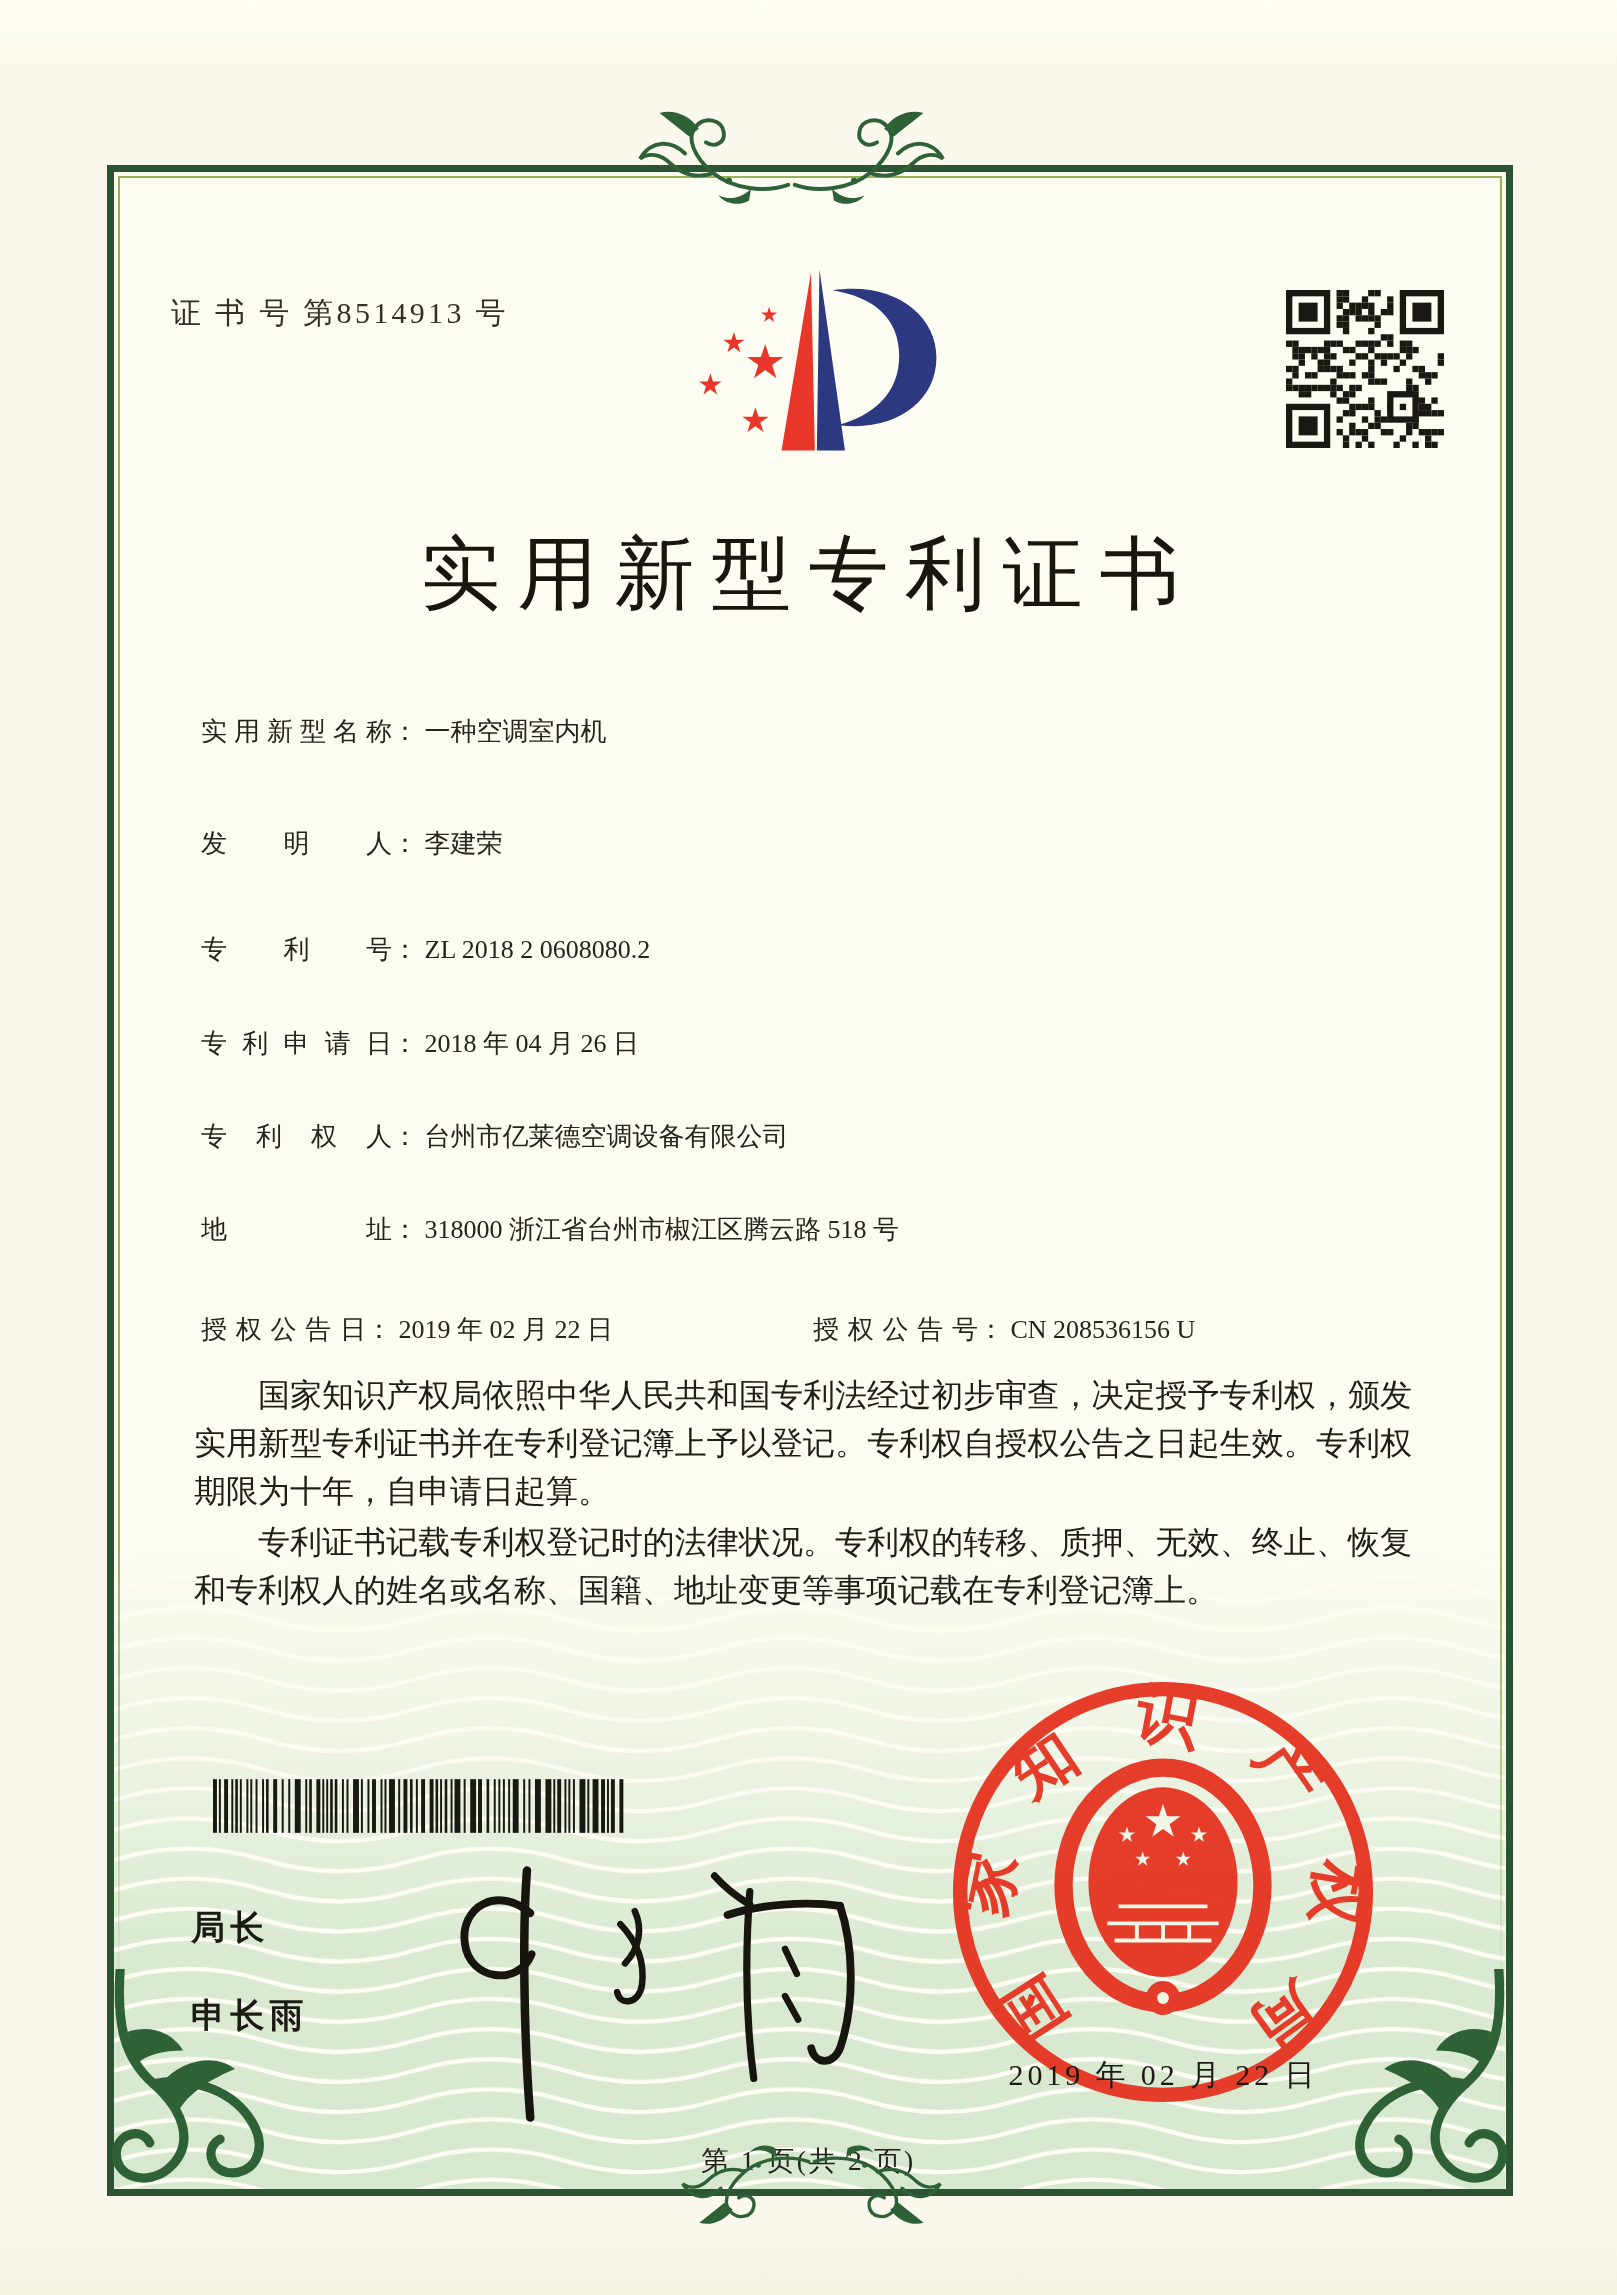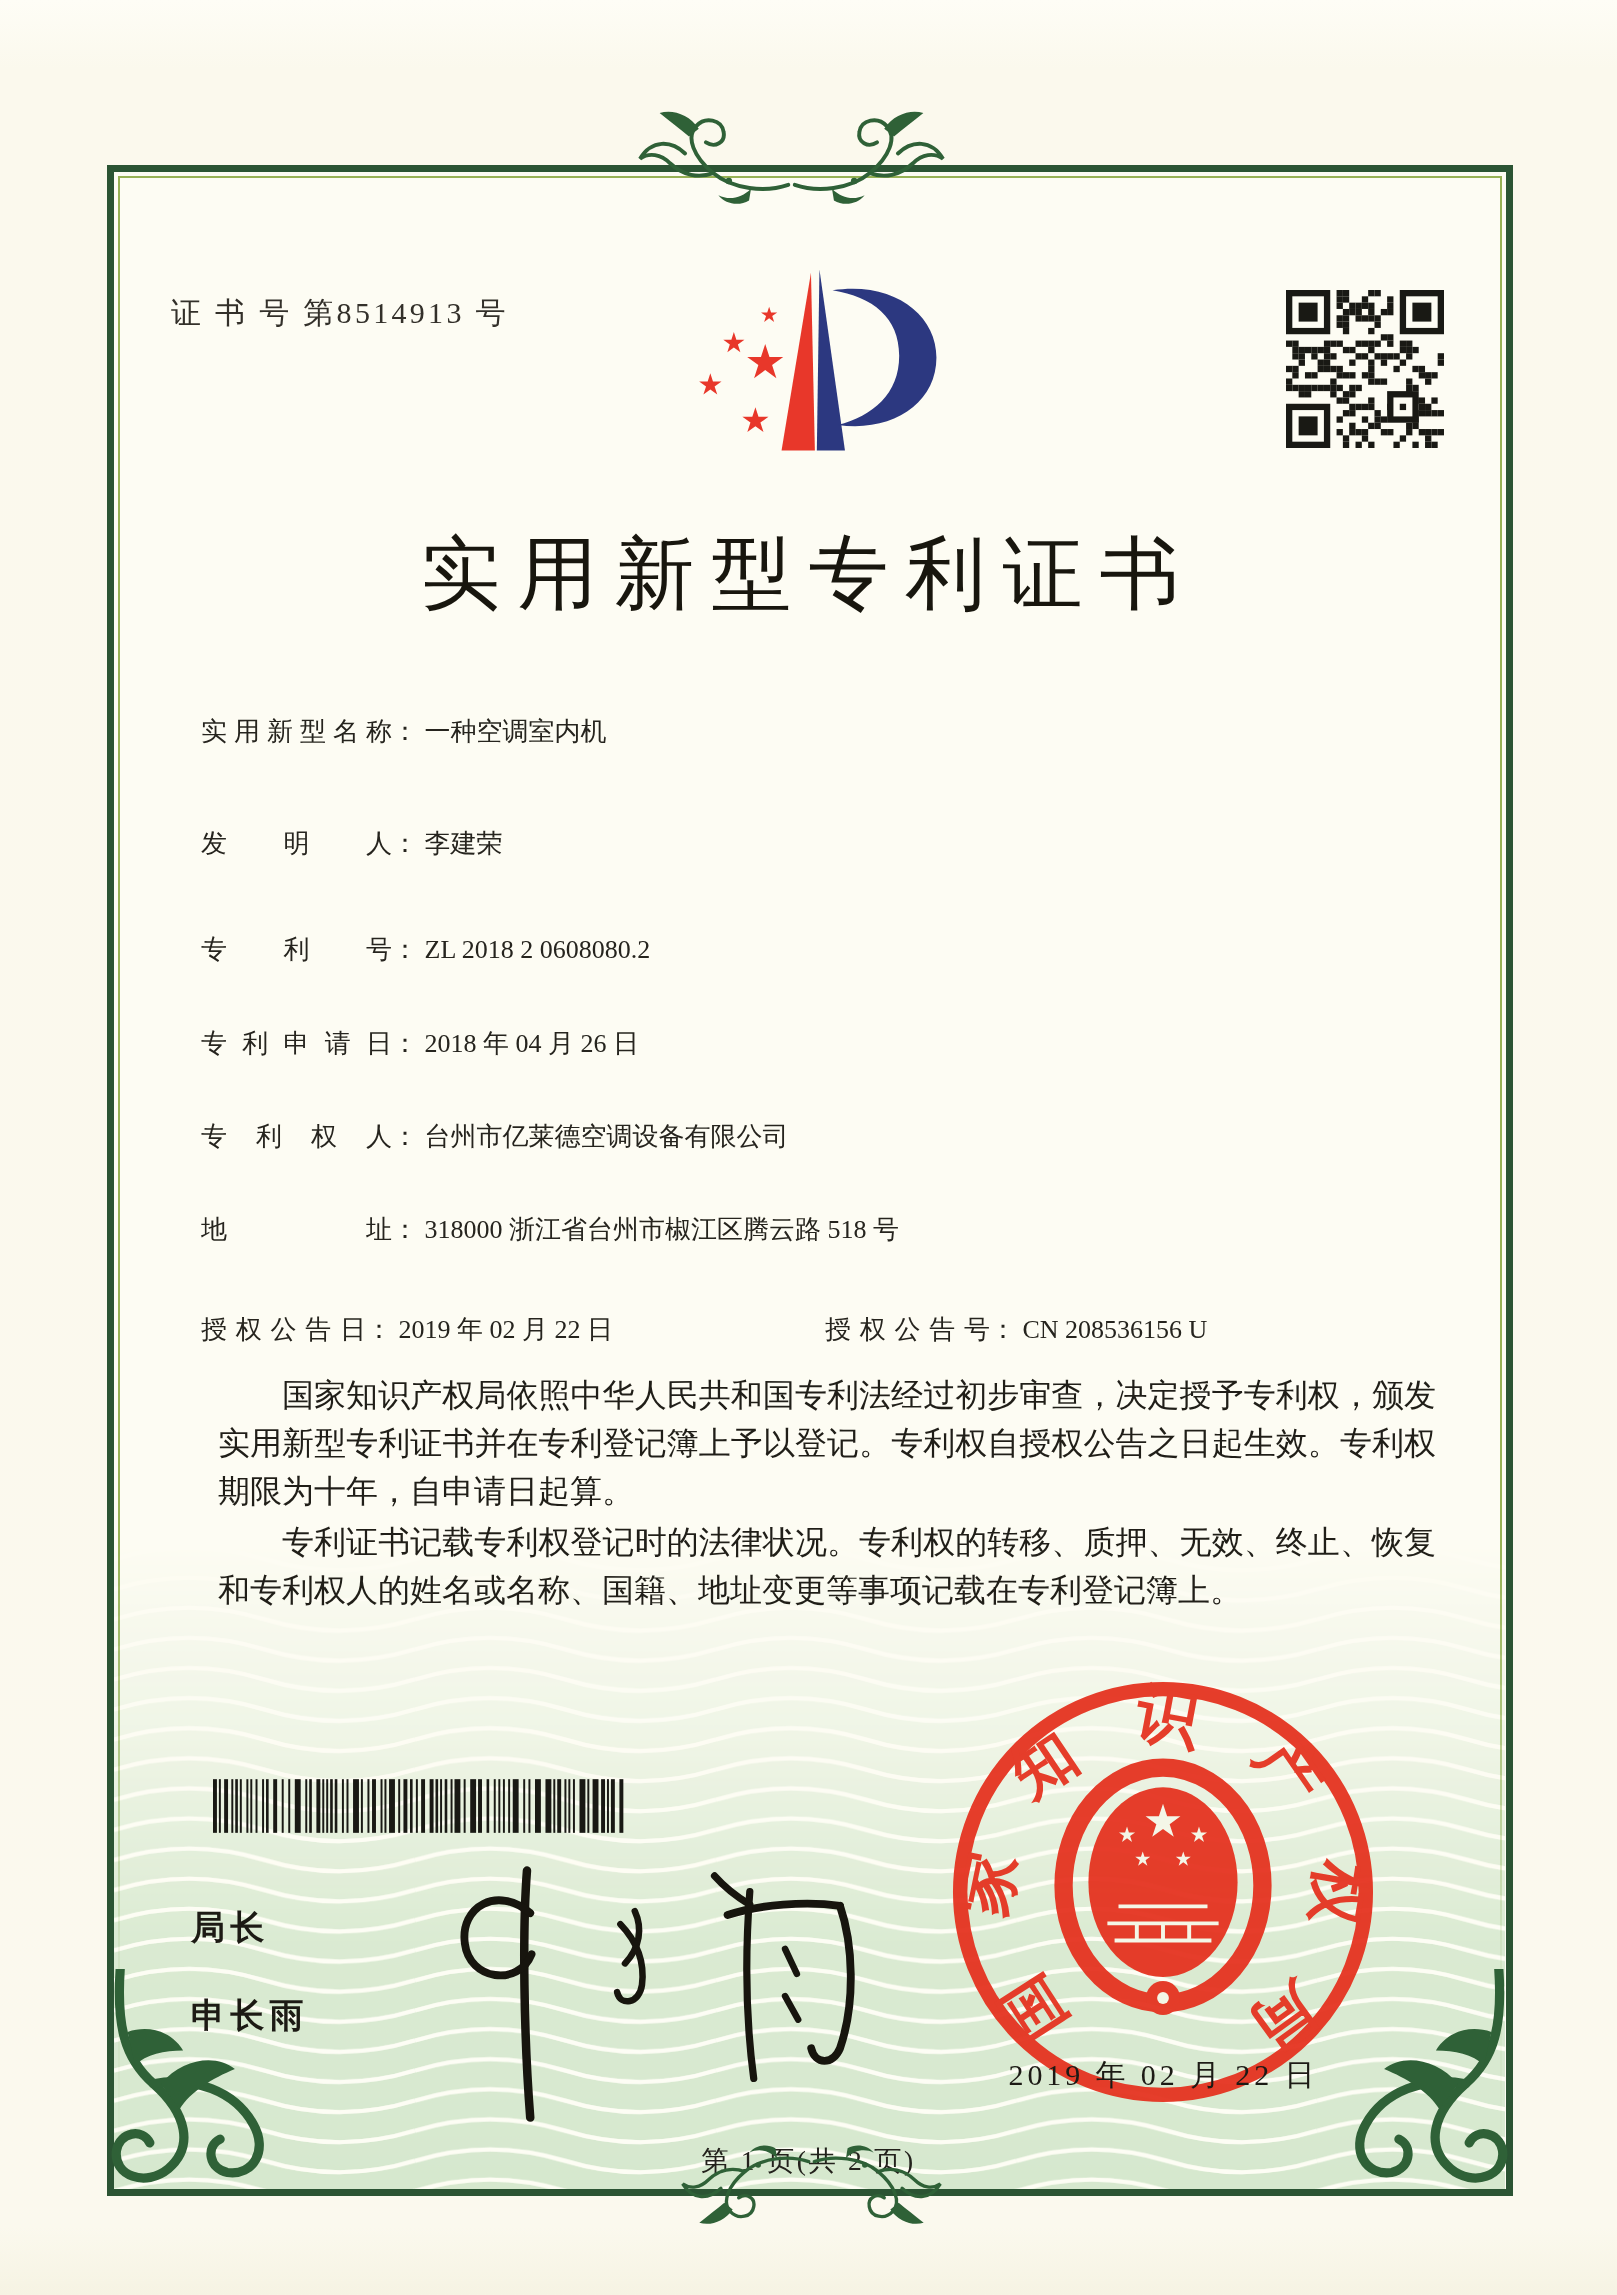--- a/index.html
+++ b/index.html
@@ -40,24 +40,24 @@
   .frow{
     position:absolute;left:201px;font-size:26px;color:#26241e;
     white-space:nowrap;z-index:2;
   }
   .flabel{
     display:inline-block;width:191px;
     text-align:justify;text-align-last:justify;
   }
   .flabel.g{width:165px;}
   .fvalue{margin-left:6.5px;}
-  .grant2{position:absolute;left:612px;top:0;white-space:nowrap;margin-left:12px;}
+  .grant2{position:absolute;left:612px;top:0;white-space:nowrap;}
   
   .bodytext{
-    position:absolute;left:218px;top:1371px;width:1218px;z-index:2;
+    position:absolute;left:194px;top:1371px;width:1218px;z-index:2;
     font-size:32px;line-height:48px;color:#201e18;text-align:justify;
   }
   .bodytext p{margin:0;text-indent:2em;}
   .bodytext p + p{margin-top:3px;}
   
   .waves{position:absolute;left:114px;top:1544px;z-index:1;}
   .barcode{position:absolute;left:213px;top:1779px;z-index:2;}
   .official-role{
     position:absolute;left:191px;top:1905px;font-size:34px;font-weight:600;
     letter-spacing:5.2px;color:#1c1a14;z-index:3;

